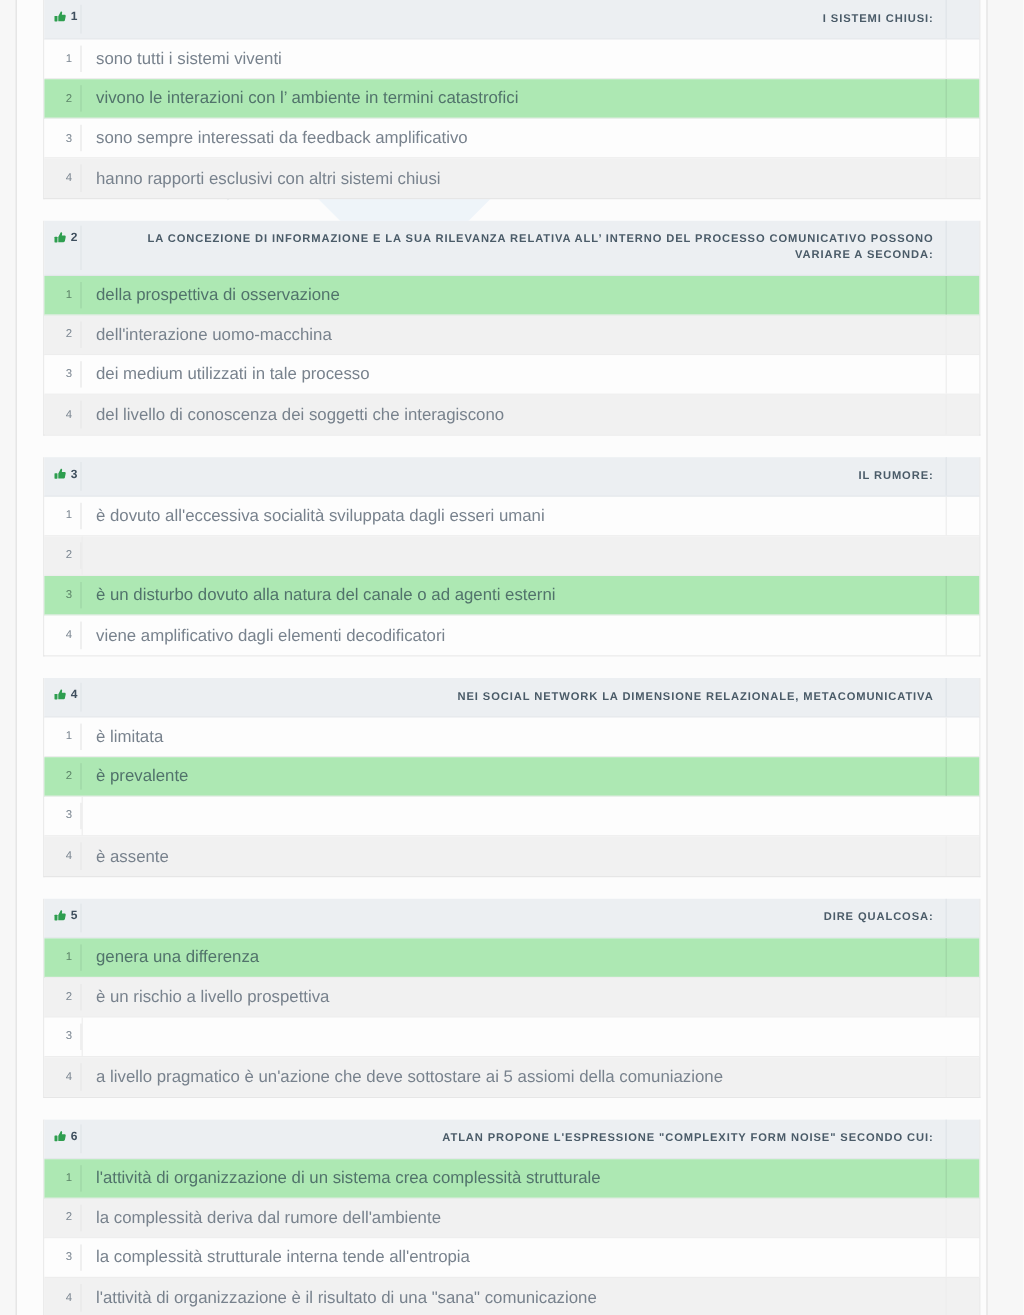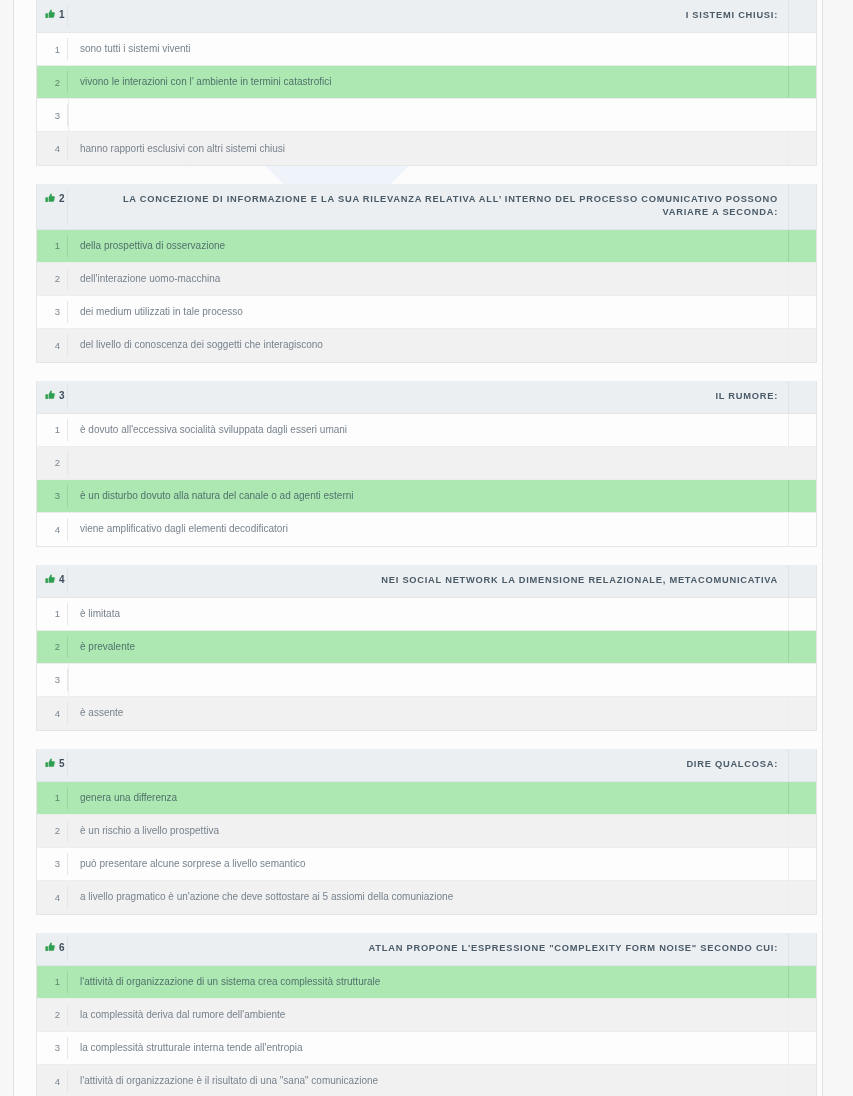--- a/index.html
+++ b/index.html
@@ -199,21 +199,21 @@
     align-self: stretch;
     background: #e7e7e7;
     margin: 5px 0;
   }
   .arow.bg-green .arow-divider { background: #9ed4a5; }
   .arow-text {
     flex: 1 1 auto;
     display: flex;
     align-items: center;
     padding: 6px 10px 6px 12px;
-    font-size: 10px;
+    font-size: 14px;
     line-height: 1.4;
     color: #78828d;
     box-sizing: border-box;
   }
   .arow.bg-green .arow-text { color: #51736b; }
   .arow.bg-green .arow-num  { color: #5c8468; }
   .arow-tail {
     flex: 0 0 28px;
     align-self: stretch;
     border-left: 1px solid #ededed;
@@ -260,20 +260,21 @@
         </div>
         <div class="arow bg-green">
           <div class="arow-num">2</div>
           <div class="arow-divider"></div>
           <div class="arow-text">vivono le interazioni con l’ ambiente in termini catastrofici</div>
           <div class="arow-tail"></div>
         </div>
         <div class="arow bg-white">
           <div class="arow-num">3</div>
           <div class="arow-divider"></div>
+          <div class="arow-text">sono sempre interessati da feedback amplificativo</div>
           <div class="arow-tail"></div>
         </div>
         <div class="arow bg-grey">
           <div class="arow-num">4</div>
           <div class="arow-divider"></div>
           <div class="arow-text">hanno rapporti esclusivi con altri sistemi chiusi</div>
           <div class="arow-tail"></div>
         </div>
       </div>
       <div class="qblock">
@@ -417,21 +418,20 @@
         </div>
         <div class="arow bg-grey">
           <div class="arow-num">2</div>
           <div class="arow-divider"></div>
           <div class="arow-text">è un rischio a livello prospettiva</div>
           <div class="arow-tail"></div>
         </div>
         <div class="arow bg-white">
           <div class="arow-num">3</div>
           <div class="arow-divider"></div>
-          <div class="arow-text">può presentare alcune sorprese a livello semantico</div>
           <div class="arow-tail"></div>
         </div>
         <div class="arow bg-grey">
           <div class="arow-num">4</div>
           <div class="arow-divider"></div>
           <div class="arow-text">a livello pragmatico è un'azione che deve sottostare ai 5 assiomi della comuniazione</div>
           <div class="arow-tail"></div>
         </div>
       </div>
       <div class="qblock">

